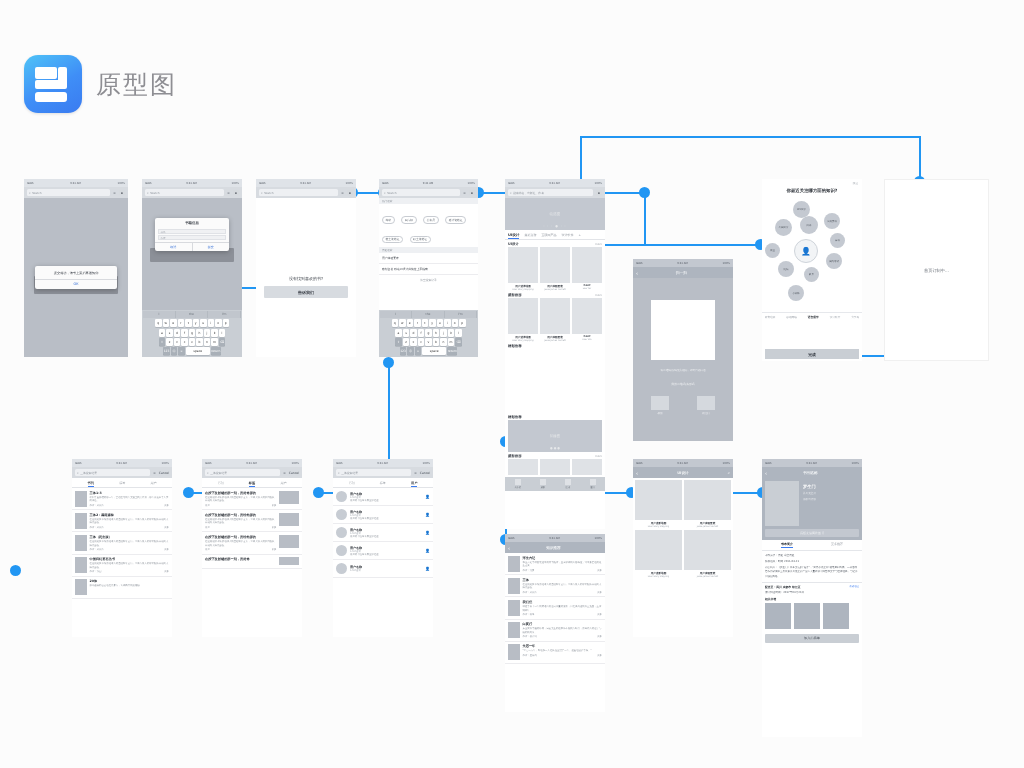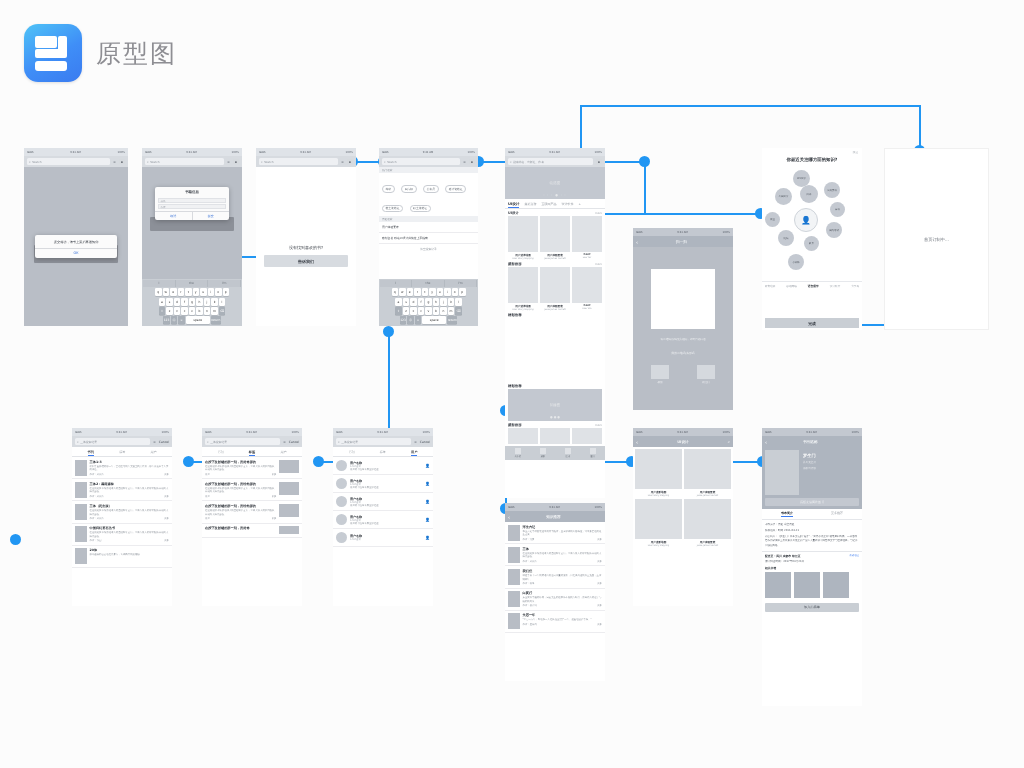--- a/index.html
+++ b/index.html
@@ -2,21 +2,21 @@
 <html><head>
 <meta charset="utf-8">
 <style>
   * { box-sizing: border-box; margin:0; padding:0; }
   body {
     width:1024px; height:768px;
     background:#fcfcfc;
     font-family:"DejaVu Sans","Liberation Sans",sans-serif;
     overflow:hidden; position:relative;
   }
-  #canvas { position:relative; width:1024px; height:548px; }
+  #canvas { position:relative; width:1024px; height:548px;margin-top:31px; }
 
   
   .app-header { position:absolute; left:24px; top:24px; display:flex; align-items:center; gap:14px; }
   .app-icon {
     width:58px; height:58px; border-radius:14px;
     background:linear-gradient(150deg,#4fc3f7 0%,#3f8ef7 55%,#3a7bf0 100%);
     position:relative; box-shadow:0 1px 3px rgba(0,0,0,.12);
   }
   .app-icon .bk1 { position:absolute; left:11px; top:12px; width:22px; height:12px; background:#fff; border-radius:2px; }
   .app-icon .bk2 { position:absolute; left:11px; top:25px; width:28px; height:9px; background:#fff; border-radius:2px; }

